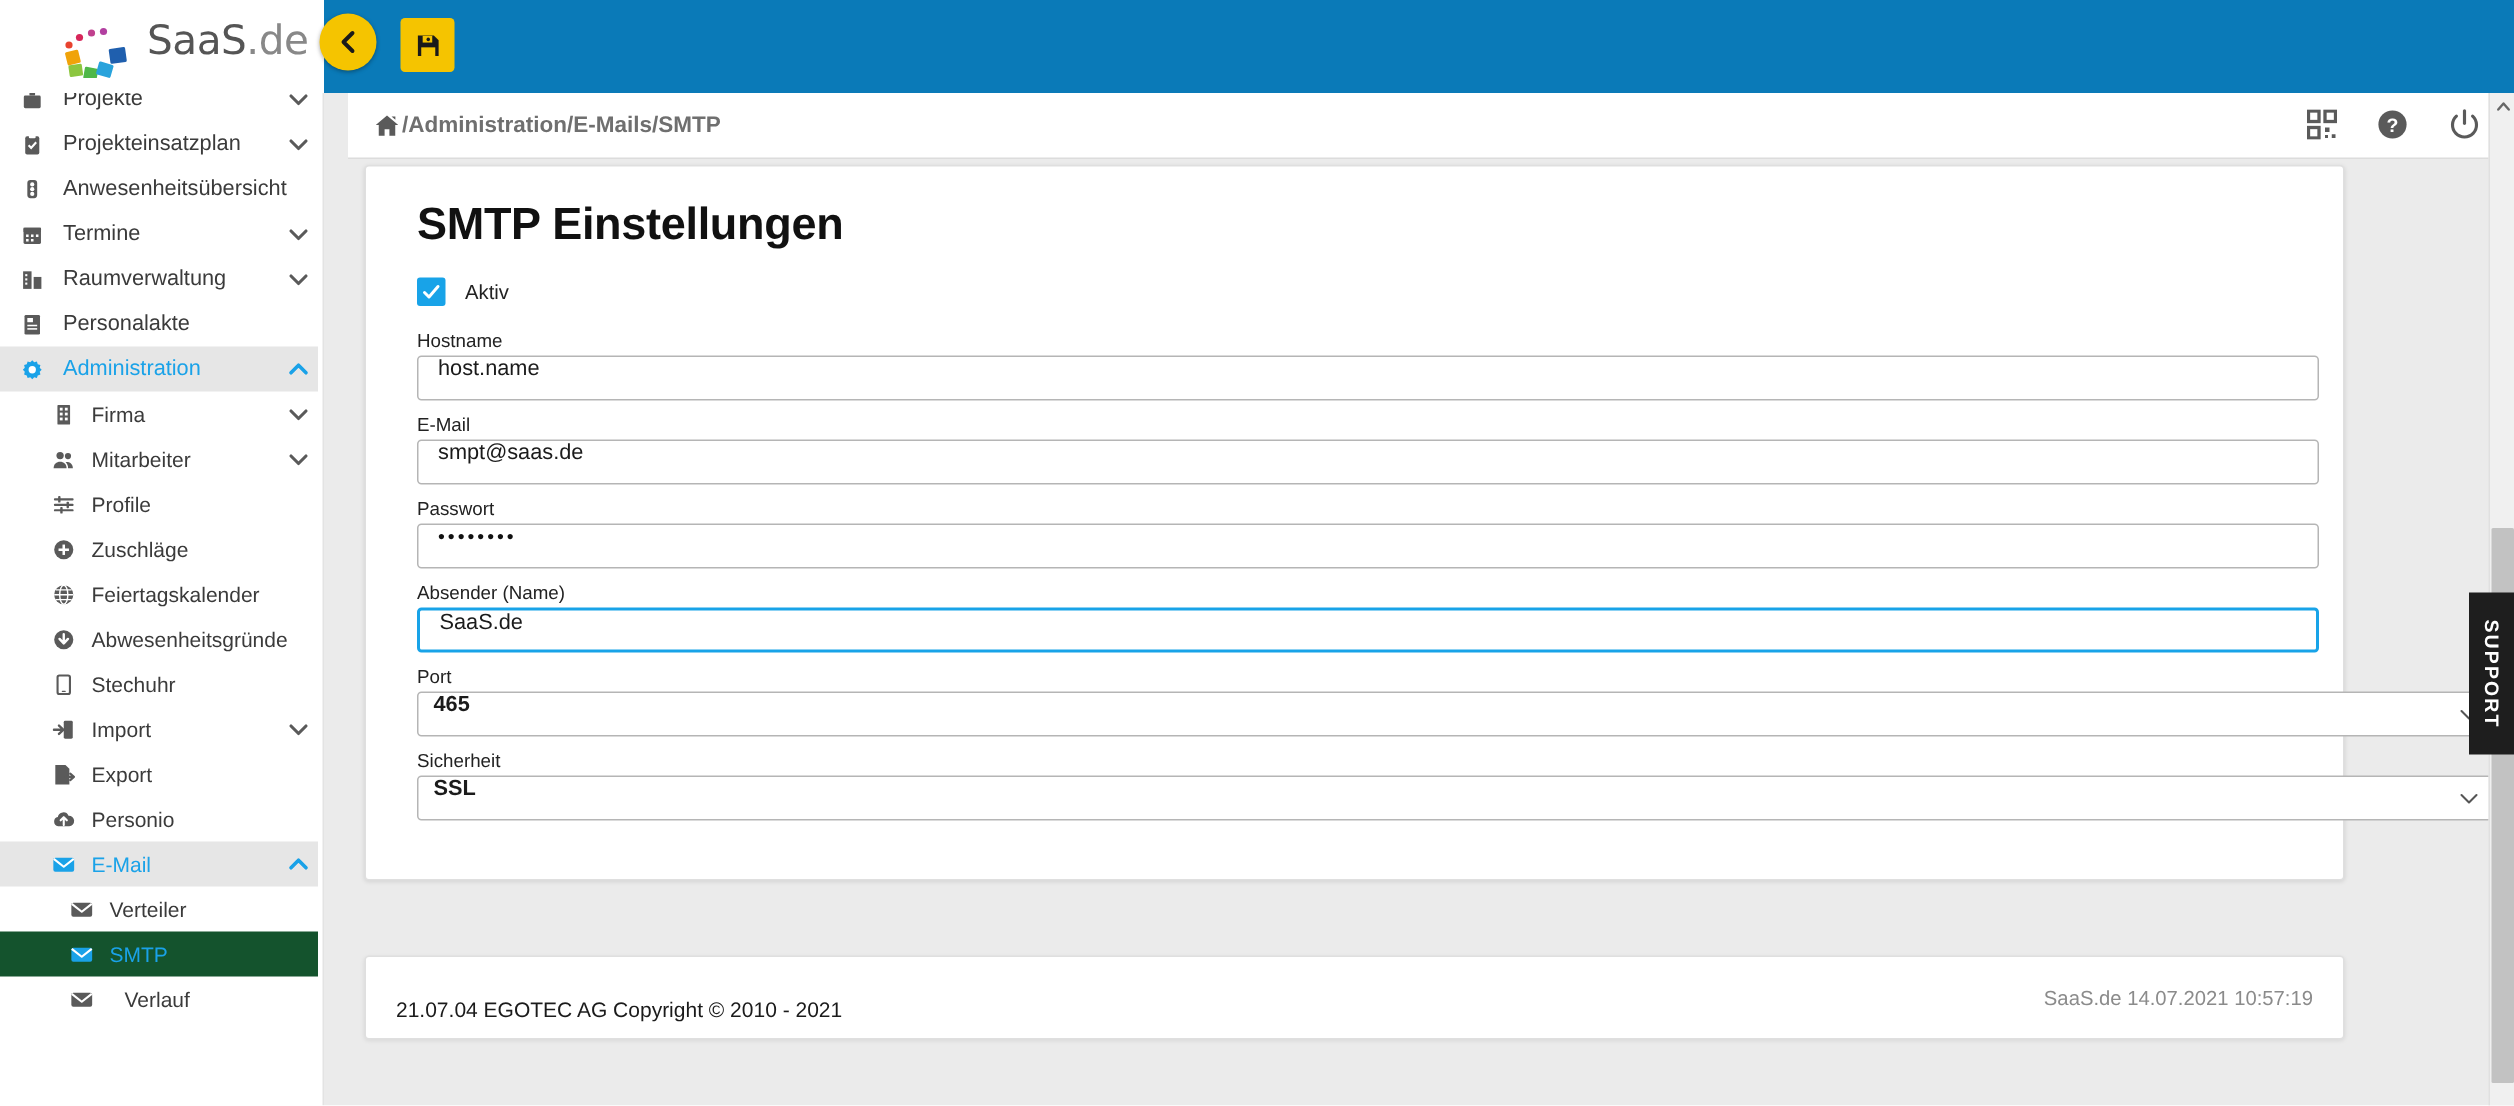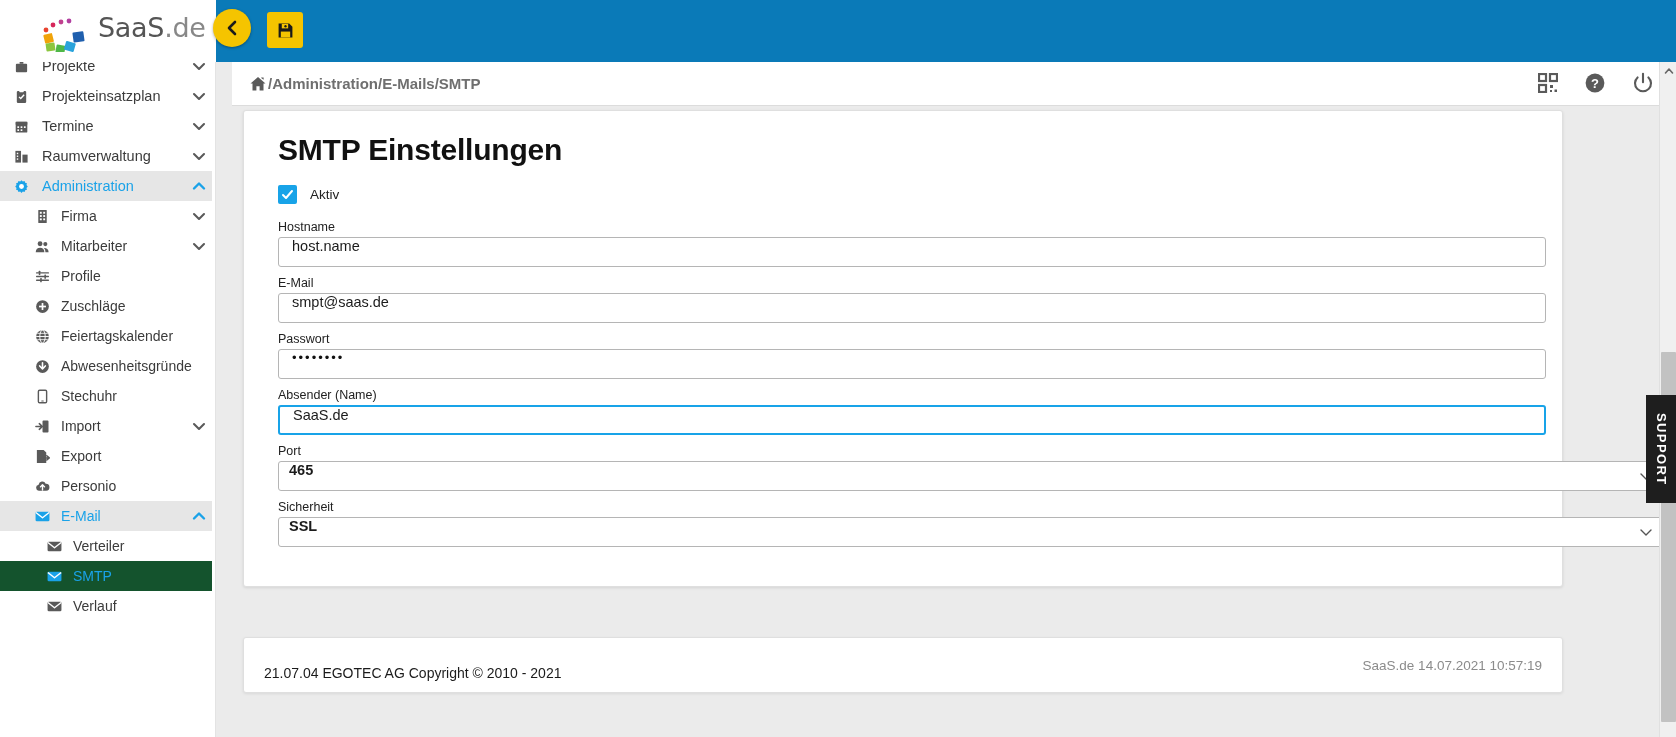--- a/index.html
+++ b/index.html
@@ -234,20 +234,32 @@
           <span class="label">Projekteinsatzplan</span>
           <span class="chev">
             <svg width="16" height="16" viewBox="0 0 16 16">
               <path d="M3 6 L8 11 L13 6" fill="none" stroke="currentColor" stroke-width="2.1" stroke-linecap="round" stroke-linejoin="round"></path>
             </svg>
           </span>
         </div>
         <div class="nav-item">
           <span class="ico">
             <svg width="15" height="15" viewBox="0 0 16 16" fill="currentColor">
+              <rect x="4.5" y="1" width="7" height="13" rx="2.2"></rect>
+              <circle cx="8" cy="4.2" r="1.5" fill="#fff"></circle>
+              <circle cx="8" cy="7.6" r="1.5" fill="#fff"></circle>
+              <circle cx="8" cy="11" r="1.5" fill="#fff"></circle>
+            </svg>
+          </span>
+          <span class="label">Anwesenheitsübersicht</span>
+          <span class="chev"></span>
+        </div>
+        <div class="nav-item">
+          <span class="ico">
+            <svg width="15" height="15" viewBox="0 0 16 16" fill="currentColor">
               <rect x="1.8" y="3" width="12.4" height="11.5" rx="1"></rect>
               <rect x="1.8" y="3" width="12.4" height="3" fill="#5a5a5a"></rect>
               <rect x="3.6" y="7.8" width="1.8" height="1.8" fill="#fff"></rect>
               <rect x="7.1" y="7.8" width="1.8" height="1.8" fill="#fff"></rect>
               <rect x="10.6" y="7.8" width="1.8" height="1.8" fill="#fff"></rect>
               <rect x="3.6" y="11" width="1.8" height="1.8" fill="#fff"></rect>
               <rect x="7.1" y="11" width="1.8" height="1.8" fill="#fff"></rect>
             </svg>
           </span>
           <span class="label">Termine</span>
@@ -267,20 +279,32 @@
               <rect x="3" y="10" width="1.5" height="1.5" fill="#fff"></rect>
             </svg>
           </span>
           <span class="label">Raumverwaltung</span>
           <span class="chev">
             <svg width="16" height="16" viewBox="0 0 16 16">
               <path d="M3 6 L8 11 L13 6" fill="none" stroke="currentColor" stroke-width="2.1" stroke-linecap="round" stroke-linejoin="round"></path>
             </svg>
           </span>
         </div>
+        <div class="nav-item">
+          <span class="ico">
+            <svg width="15" height="15" viewBox="0 0 16 16" fill="currentColor">
+              <rect x="2.5" y="1" width="11" height="14" rx="1"></rect>
+              <rect x="4.5" y="3.2" width="4" height="3" fill="#fff"></rect>
+              <rect x="4.5" y="8" width="7" height="1.1" fill="#fff"></rect>
+              <rect x="4.5" y="10.4" width="7" height="1.1" fill="#fff"></rect>
+            </svg>
+          </span>
+          <span class="label">Personalakte</span>
+          <span class="chev"></span>
+        </div>
         <div class="nav-item active">
           <span class="ico">
             <svg width="15" height="15" viewBox="0 0 16 16" fill="currentColor">
               <path d="M8 1.2 L9.4 2.6 L11.3 2.1 L11.9 4 L13.8 4.6 L13.3 6.5 L14.7 8 L13.3 9.5 L13.8 11.4 L11.9 12 L11.3 13.9 L9.4 13.4 L8 14.8 L6.6 13.4 L4.7 13.9 L4.1 12 L2.2 11.4 L2.7 9.5 L1.3 8 L2.7 6.5 L2.2 4.6 L4.1 4 L4.7 2.1 L6.6 2.6 Z"></path>
               <circle cx="8" cy="8" r="2.6" fill="#fff"></circle>
             </svg>
           </span>
           <span class="label">Administration</span>
           <span class="chev">
             <svg width="16" height="16" viewBox="0 0 16 16">
@@ -442,21 +466,21 @@
         <div class="nav-item sub sel" style="padding-left: 44px;">
           <span class="ico">
             <svg width="15" height="15" viewBox="0 0 16 16" fill="currentColor">
               <rect x="0.6" y="3" width="14.8" height="10" rx="1.4"></rect>
               <path d="M0.9 3.8 L8 9.4 L15.1 3.8" fill="none" stroke="#fff" stroke-width="1.5" stroke-linejoin="round"></path>
             </svg>
           </span>
           <span class="label">SMTP</span>
           <span class="chev"></span>
         </div>
-        <div class="nav-item sub" style="padding-left: 44px;">
+        <div class="nav-item sub" style="padding-left: 44px; gap: 10px;">
           <span class="ico">
             <svg width="15" height="15" viewBox="0 0 16 16" fill="currentColor">
               <rect x="0.6" y="3" width="14.8" height="10" rx="1.4"></rect>
               <path d="M0.9 3.8 L8 9.4 L15.1 3.8" fill="none" stroke="#fff" stroke-width="1.5" stroke-linejoin="round"></path>
             </svg>
           </span>
           <span class="label">Verlauf</span>
           <span class="chev"></span>
         </div>
       </div>

